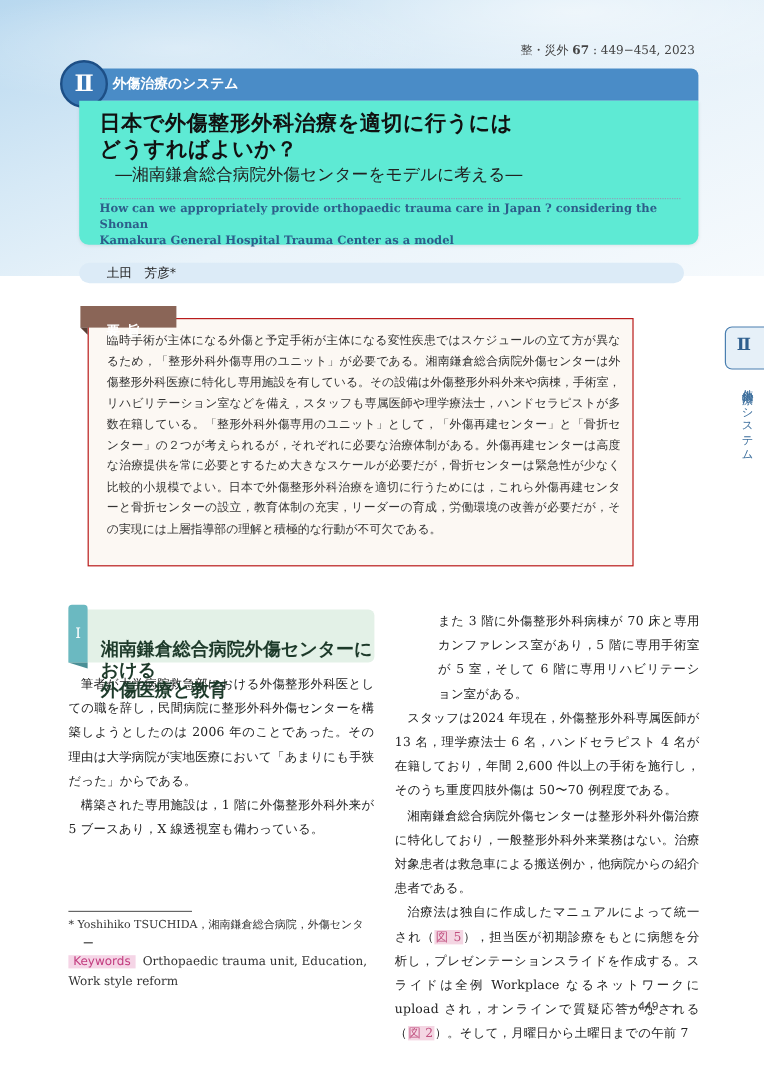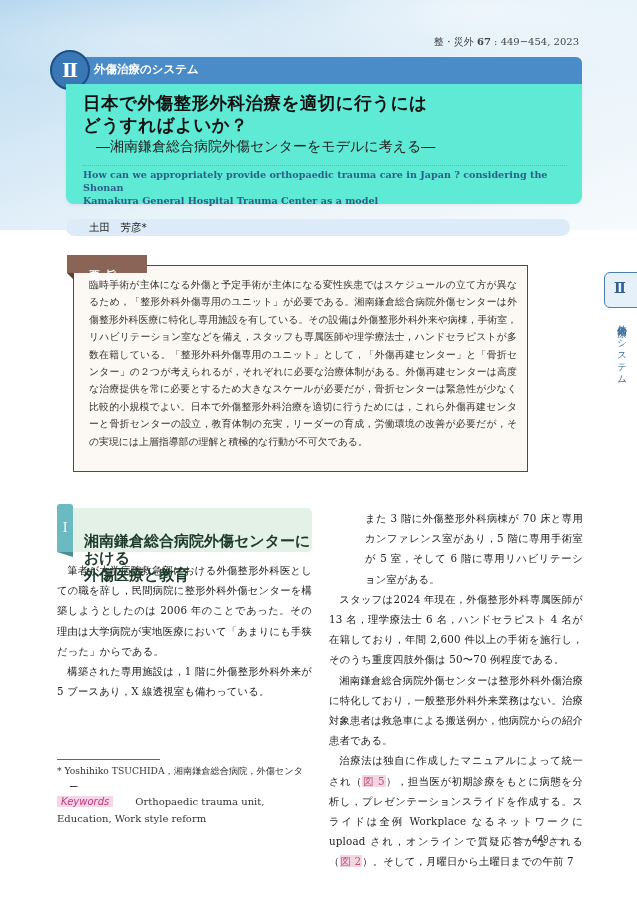--- a/index.html
+++ b/index.html
@@ -140,21 +140,21 @@
     position: absolute; left: 57px; top: 763px; width: 255px;
     font-family: "DejaVu Serif", serif; font-size: 9.2px; line-height: 16px; color: #333;
     padding-left: 12px; text-indent: -12px;
   }
   .keywords {
     position: absolute; left: 57px; top: 793px; width: 258px;
     font-family: "DejaVu Serif", serif; font-size: 10px; line-height: 17px; color: #333;
   }
   .kw-label {
     background: #f5d5e6; color: #c23c7f; font-family: "DejaVu Sans", sans-serif;
-    font-size: 10px; padding: 0 4px; margin-right: 22px; font-style: italic;
+    font-size: 10px; padding: 0 4px; margin-right: 6px;
   }
 
   .page-number {
     position: absolute; left: 515px; top: 834px;
     font-family: Liberation Sans, sans-serif; font-size: 10px; color: #444;
   }
 </style>
 </head>
 <body>
 

